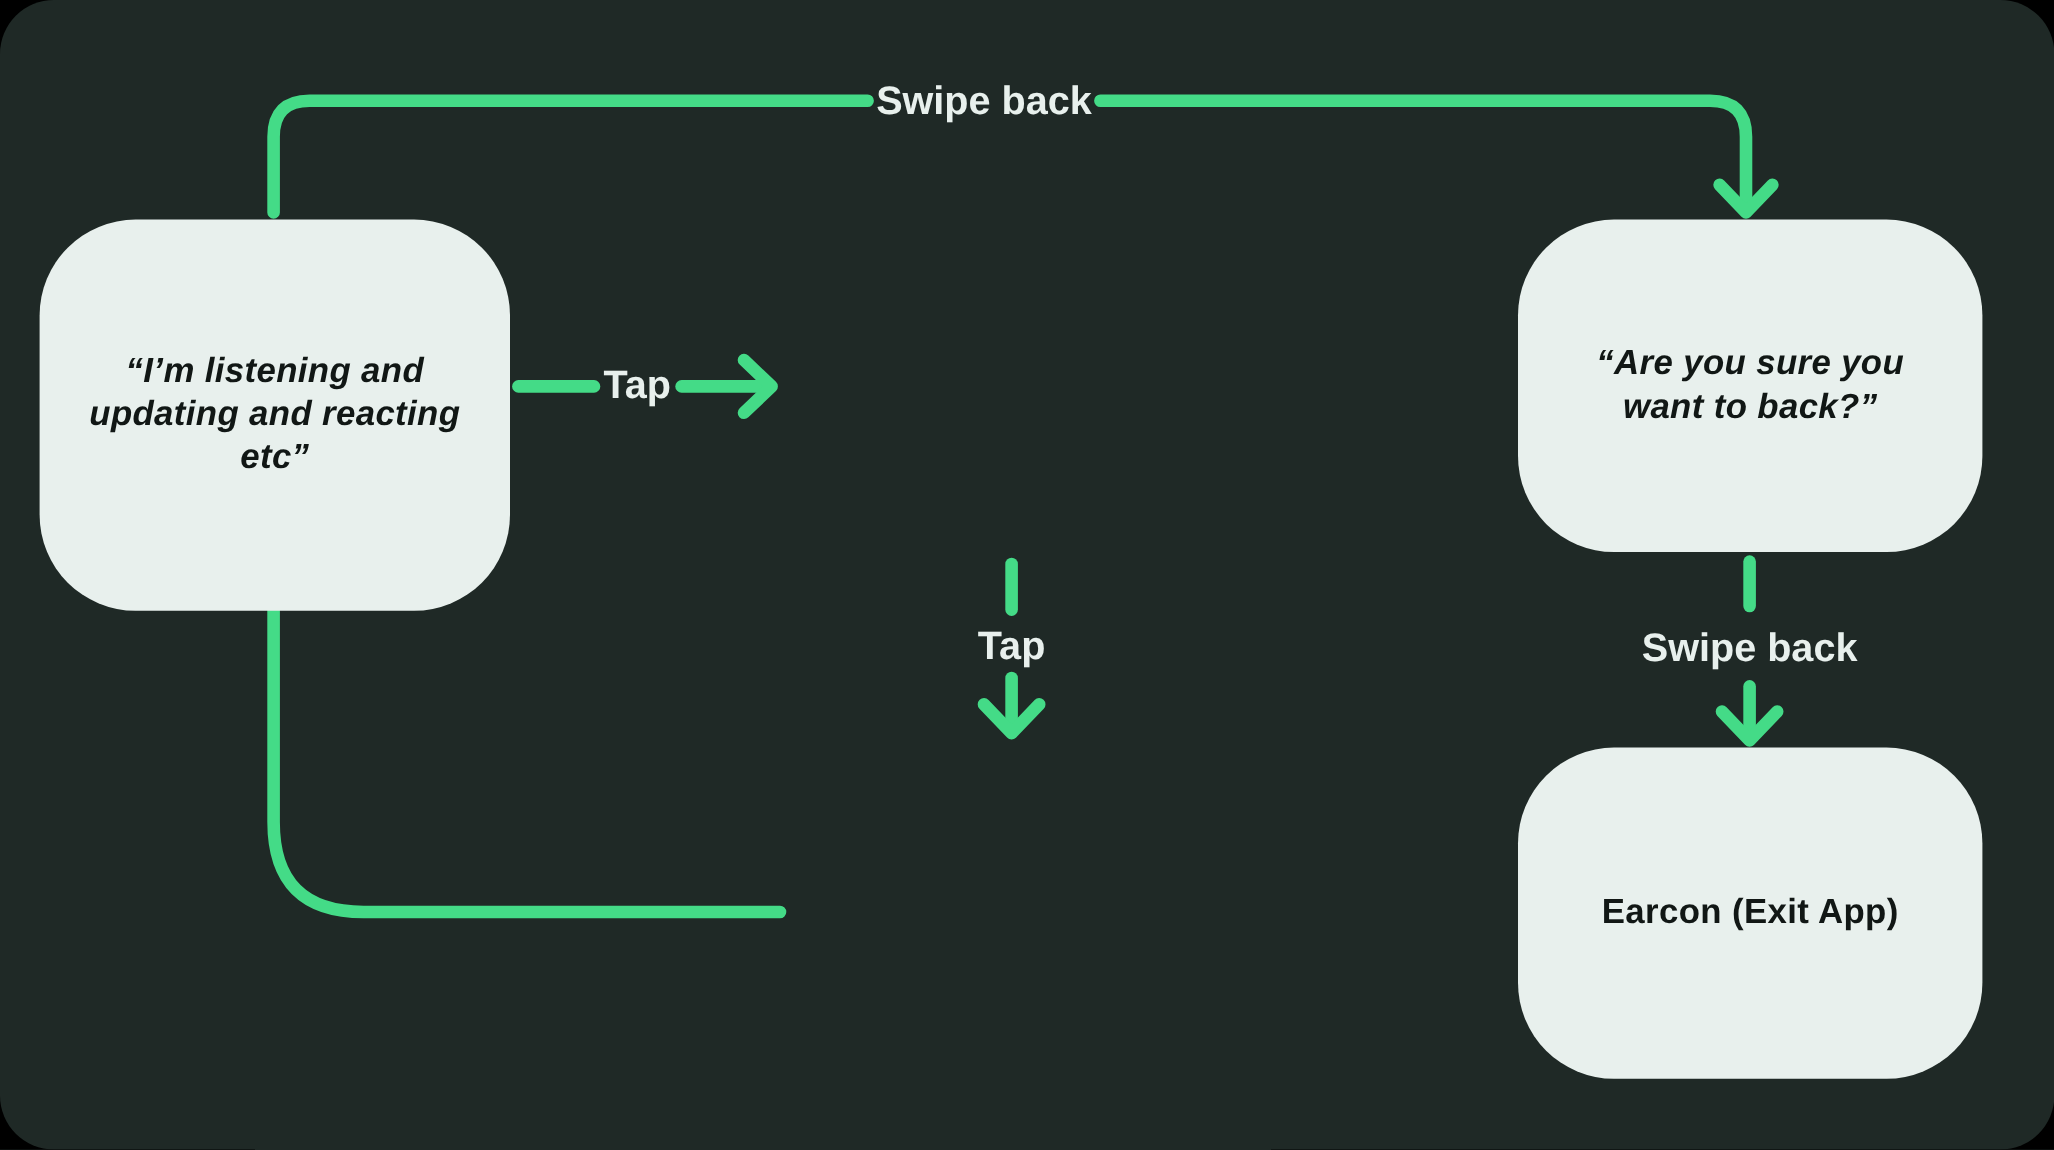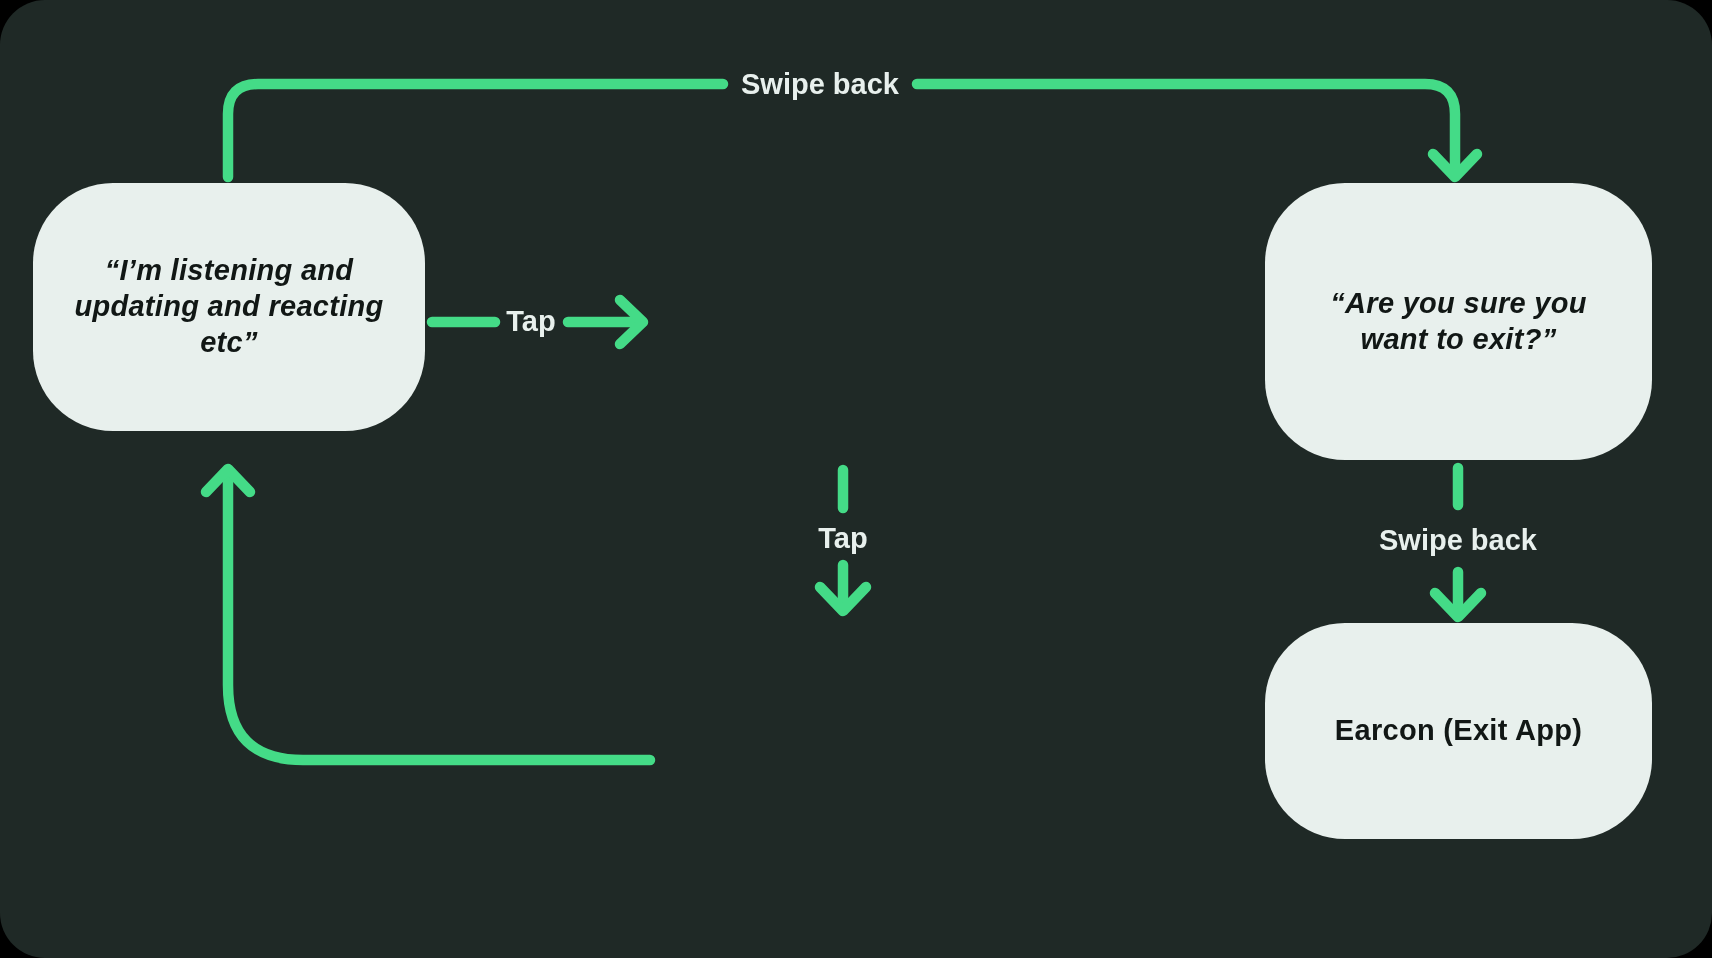--- a/index.html
+++ b/index.html
@@ -49,31 +49,31 @@
     justify-content: center;
     text-align: center;
     color: var(--node-text-color);
     font-weight: 700;
     font-style: italic;
     font-size: 29px;
     line-height: 1.24;
     letter-spacing: 0.3px;
   }
   .node .node-label { display: block; }
-  .node-listening     { left: 33px;   top: 183px; width: 392px; height: 248px; padding: 0 40px; }
+  .node-listening     { left: 33px;   top: 183px; width: 392px; height: 326px; padding: 0 40px; }
   .node-paused        { left: 648px;  top: 183px; width: 390px; height: 280px; padding: 0 30px; }
   .node-confirm-exit  { left: 1265px; top: 183px; width: 387px; height: 277px; padding: 0 55px; }
   .node-back          { left: 650px;  top: 622px; width: 388px; height: 277px; padding: 0 45px; }
-  .node-earcon        { left: 1265px; top: 623px; width: 387px; height: 216px; padding: 0 30px; font-style: normal; }
+  .node-earcon        { left: 1265px; top: 623px; width: 387px; height: 276px; padding: 0 30px; font-style: normal; }
   .edge-label {
     position: absolute;
     transform: translate(-50%, -50%);
     color: var(--label-color);
     font-weight: 700;
-    font-size: 29px;
+    font-size: 33px;
     white-space: nowrap;
   }
   .label-swipe-top    { left: 820px;  top: 84px; }
   .label-tap-right    { left: 531px;  top: 321px; }
   .label-tap-down     { left: 843px;  top: 538px; }
   .label-swipe-right  { left: 1458px; top: 540px; }
 </style>
 </head>
 <body>
 
@@ -100,21 +100,21 @@
     <path d="M 1458 572 L 1458 616"></path>
     <path d="M 1435 593 L 1458 617 L 1481 593"></path>
   </svg>
 
   <div class="node node-listening">
     <span class="node-label">“I’m listening and updating and reacting etc”</span>
   </div>
 
 
   <div class="node node-confirm-exit">
-    <span class="node-label">“Are you sure you want to exit?”</span>
+    <span class="node-label">“Are you sure you want to back?”</span>
   </div>
 
 
   <div class="node node-earcon">
     <span class="node-label">Earcon (Exit App)</span>
   </div>
 
   <div class="edge-label label-swipe-top">Swipe back</div>
   <div class="edge-label label-tap-right">Tap</div>
   <div class="edge-label label-tap-down">Tap</div>

